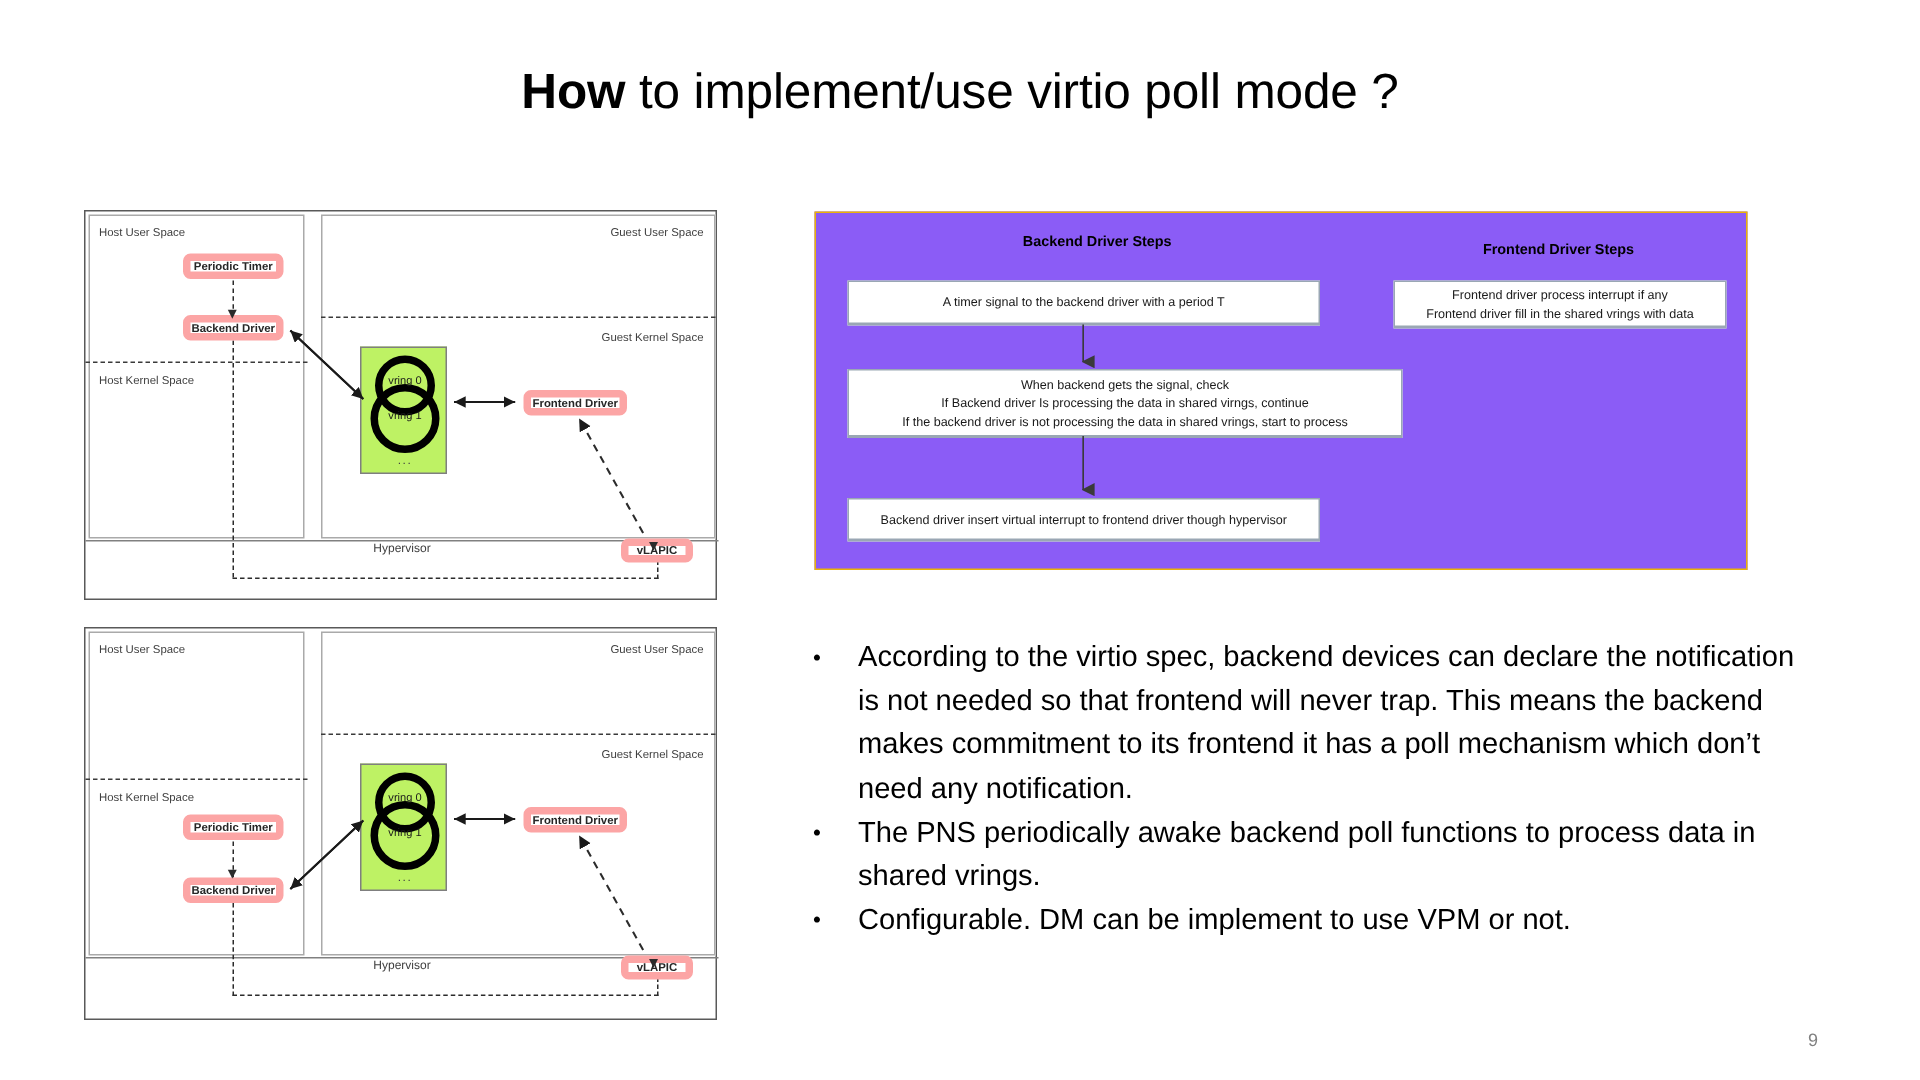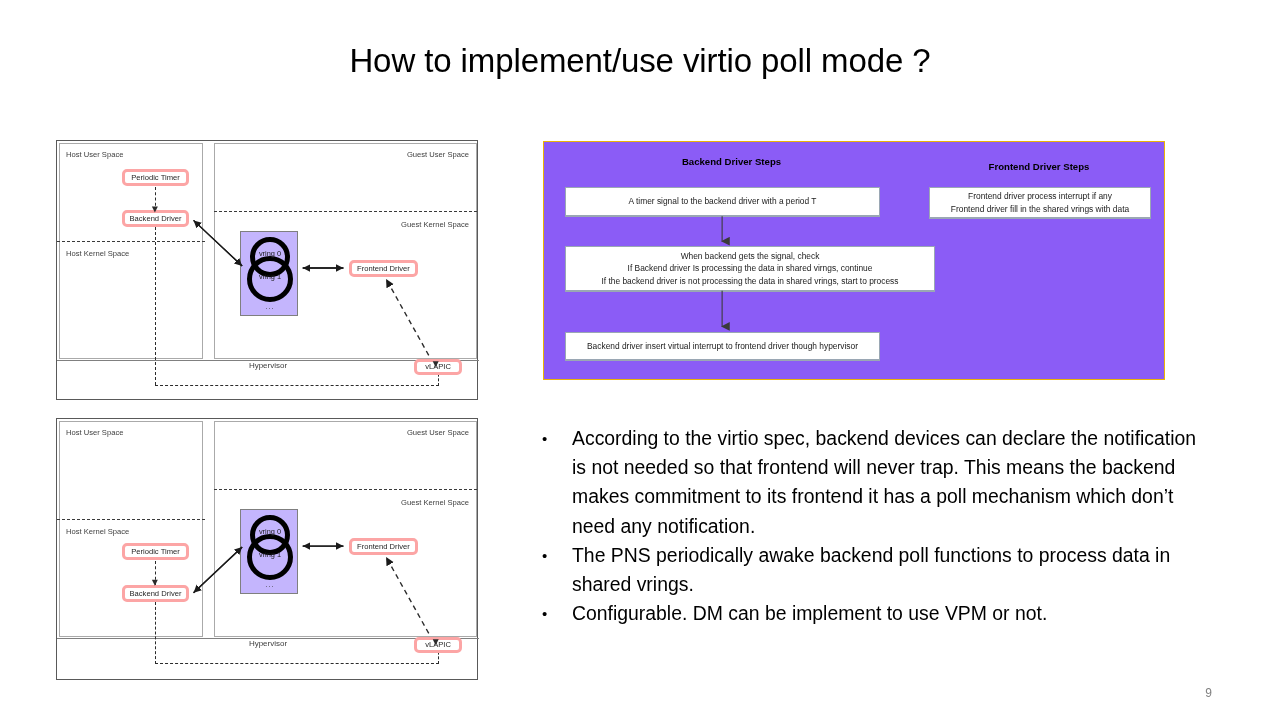--- a/index.html
+++ b/index.html
@@ -17,21 +17,21 @@
   .title {
     position: absolute;
     left: 0; top: 40px; width: 1280px;
     text-align: center;
     font-size: 33px;
     line-height: 42px;
     font-weight: 400;
     color: #000;
     letter-spacing: -0.1px;
   }
-  .title b { font-weight: 400; margin-top: 40px; }
+  .title b { font-weight: 700; margin-top: 40px; }
 
   
   .frame {
     position: absolute;
     border: 1px solid #595959;
     background: #fff;
   }
   .panel {
     position: absolute;
     border: 1px solid #aaaaaa;
@@ -49,35 +49,36 @@
     height: 0;
     border-top: 1.6px dashed #3a3a3a;
   }
   .hline {
     position: absolute;
     height: 0;
     border-top: 1px solid #808080;
   }
   .rbox {
     position: absolute;
-    border: 3px solid #fca5a5;
+    border: 5px solid #fca5a5;
     border-radius: 5px;
     background: #fff;
     font-size: 7.6px;
     line-height: 1;
     color: #262626;
     display: flex;
     align-items: center;
     justify-content: center;
     white-space: nowrap;
+    font-weight: bold;
   }
   .vringbox {
     position: absolute;
     border: 1px solid #7f7f7f;
-    background: #c4b5fd;
+    background: #bef264;
   }
   .ring {
     position: absolute;
     border: 5px solid #000;
     border-radius: 50%;
     background: transparent;
   }
   .ring-label {
     position: absolute;
     font-size: 7.4px;

